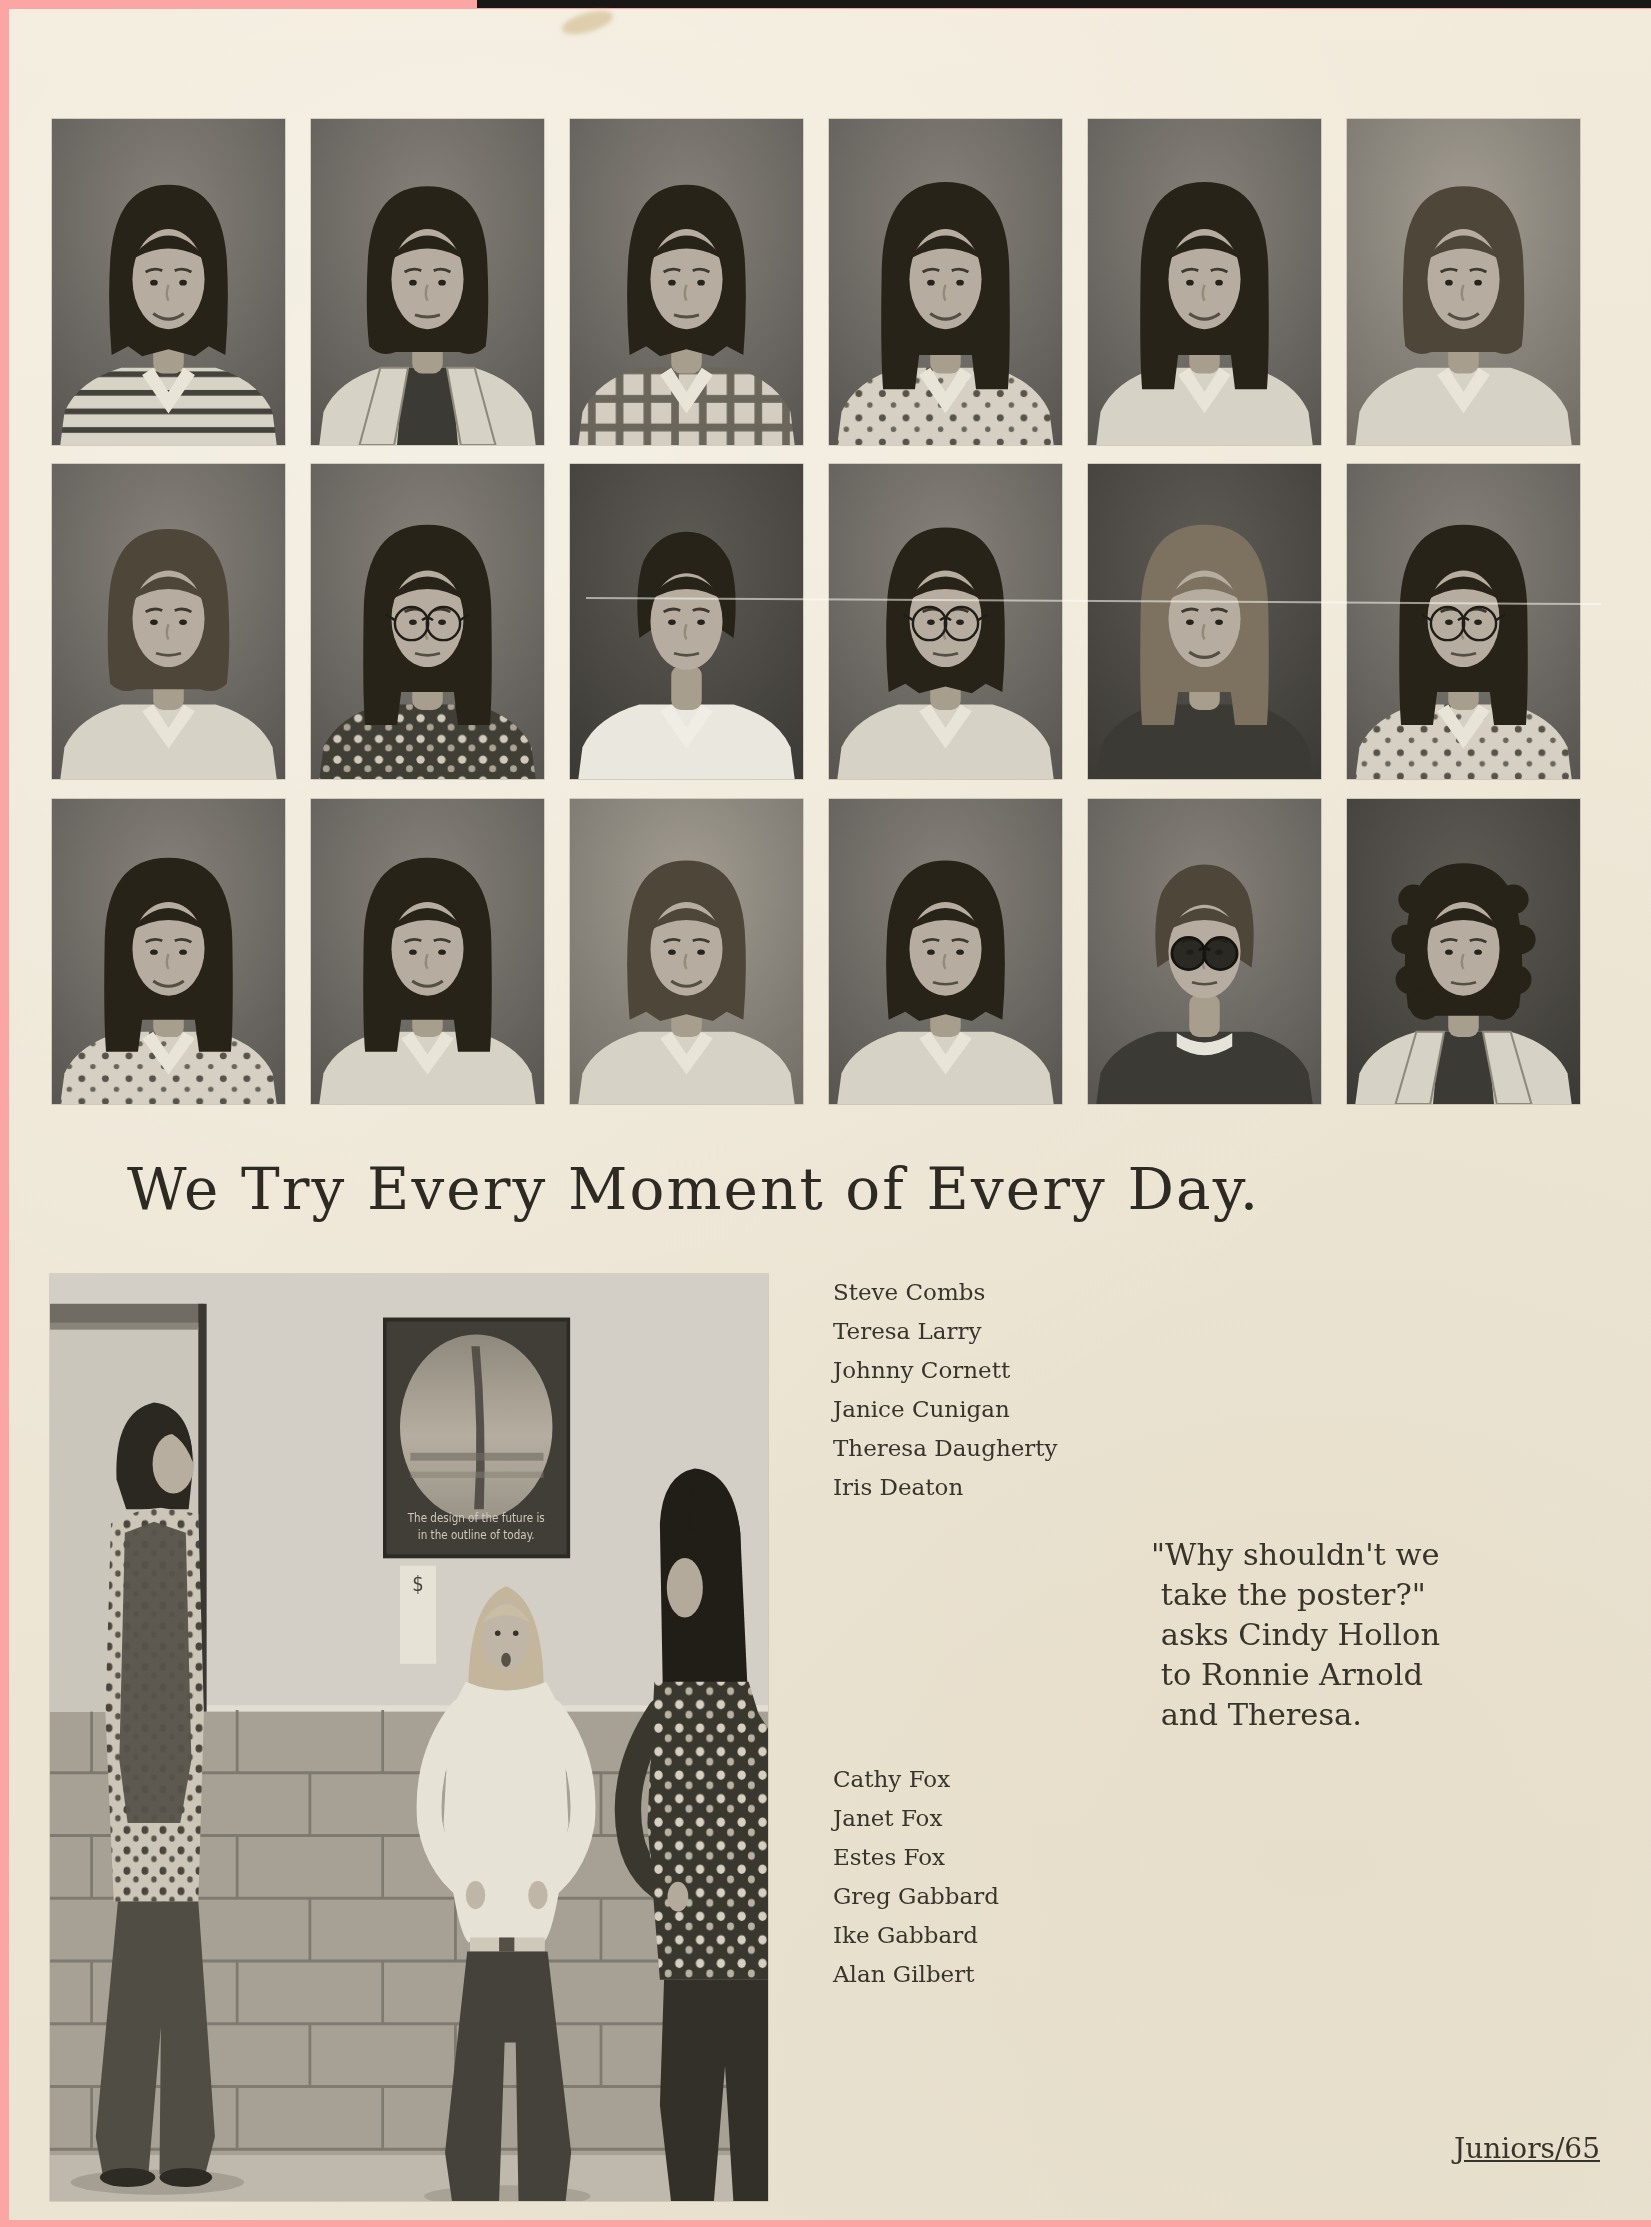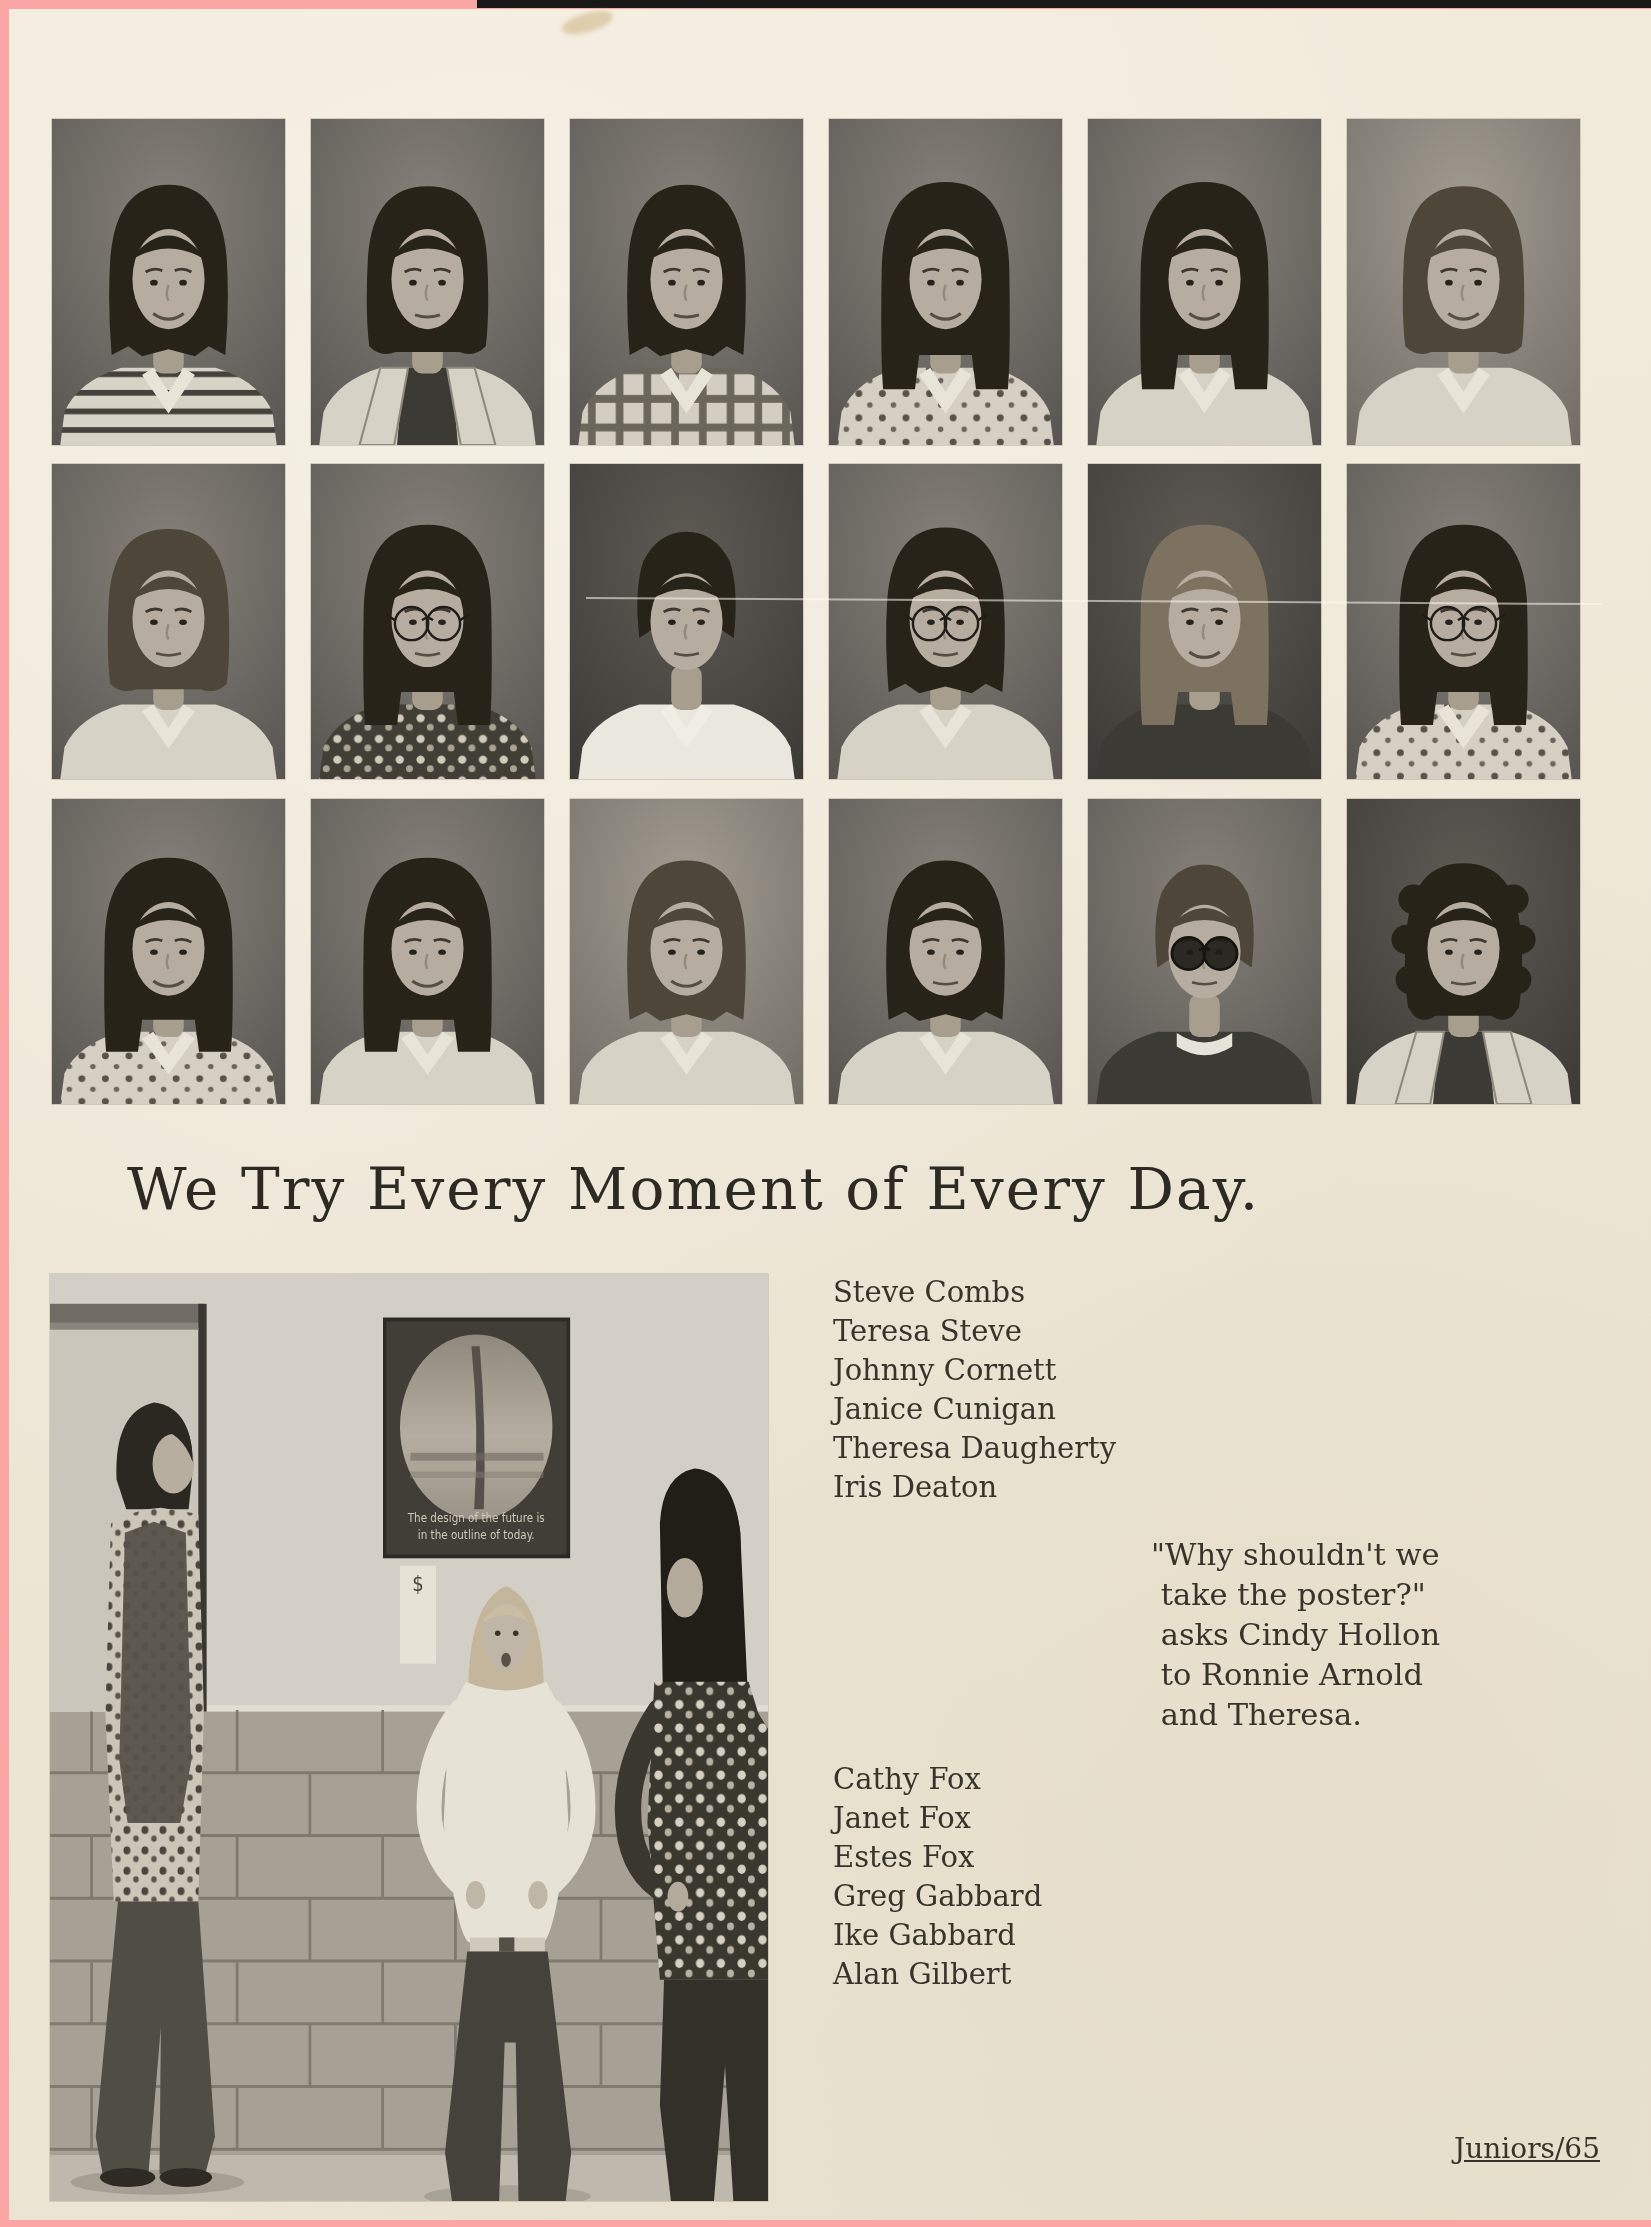--- a/index.html
+++ b/index.html
@@ -18,21 +18,21 @@
           column-gap:26px;row-gap:19.4px;}
   .portrait{overflow:hidden;background:#6e6b65;box-shadow:0 0 0 0.7px rgba(60,55,45,.25);}
   .portrait svg{display:block;width:100%;height:100%;}
   .scratch{position:absolute;left:586px;top:600px;width:1015px;height:2.1px;
           background:rgba(253,251,243,.55);transform:rotate(.35deg);}
   .headline{position:absolute;left:127px;top:1155px;margin:0;font-size:58px;font-weight:500;
           letter-spacing:2.1px;color:#2d2a24;white-space:nowrap;font-family:"DejaVu Serif",serif;}
   .candid{position:absolute;left:50px;top:1274px;width:718px;height:927px;margin:0;
           box-shadow:0 0 0 0.7px rgba(60,55,45,.2);}
   .candid svg{display:block;width:100%;height:100%;}
-  .roster{position:absolute;left:833px;font-size:29px;line-height:39px;color:#38342c;}
+  .roster{position:absolute;left:833px;font-size:23px;line-height:39px;color:#38342c;}
   .roster-1{top:1273px;} .roster-2{top:1590px;} .roster-3{top:1760px;}
   .caption{position:absolute;left:1151px;top:1535px;font-size:30.5px;line-height:40px;
           color:#38342c;white-space:pre;}
   .footer{position:absolute;left:1344px;top:2132px;width:256px;text-align:right;
           font-size:28px;color:#38342c;text-decoration:underline;}
 </style>
 </head>
 <body>
 
 <div class="sheet">
@@ -665,21 +665,21 @@
     <path d="M880,560 Q820,640 838,720 Q850,770 902,790" stroke="#3a372f" stroke-width="38" fill="none" stroke-linecap="round"></path>
     <path d="M872,520 L1008,520 L1022,560 L1036,580 L1036,900 L880,900 L862,700 Z" fill="url(#blousedots)"></path>
     <ellipse cx="906" cy="794" rx="15" ry="19" fill="#b3aa9c"></ellipse>
     <path d="M886,900 L1036,900 L1036,1182 L986,1182 L974,1010 L958,1182 L896,1182 L880,1060 Z" fill="#33302a"></path>
   </g>
 </svg>
     </figure>
 
   <div class="roster roster-1" id="rosterG1">
       <div class="name">Steve Combs</div>
-      <div class="name">Teresa Steve</div>
+      <div class="name">Teresa Larry</div>
       <div class="name">Johnny Cornett</div>
       <div class="name">Janice Cunigan</div>
       <div class="name">Theresa Daugherty</div>
       <div class="name">Iris Deaton</div>
     </div>
   <div class="roster roster-3" id="rosterG3">
       <div class="name">Cathy Fox</div>
       <div class="name">Janet Fox</div>
       <div class="name">Estes Fox</div>
       <div class="name">Greg Gabbard</div>

